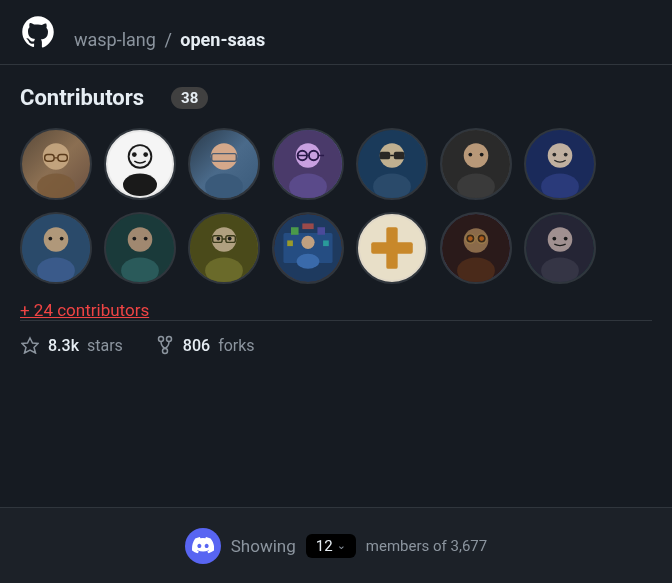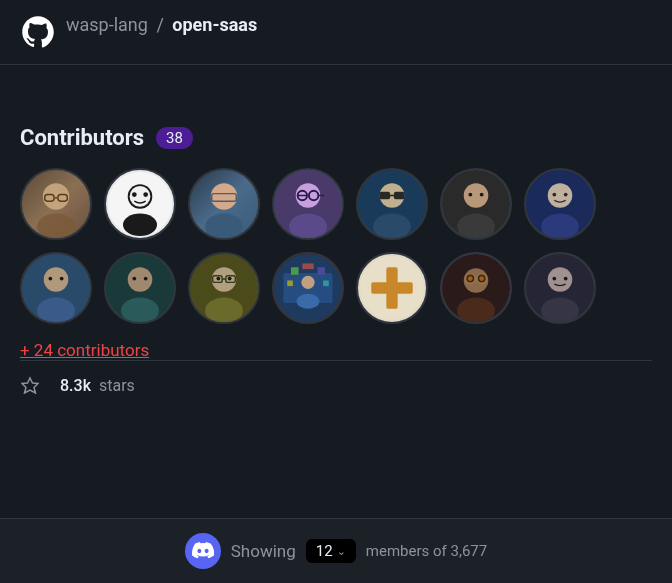--- a/index.html
+++ b/index.html
@@ -8,23 +8,23 @@
       height: 583px;
       background: #161b22;
       font-family: -apple-system, BlinkMacSystemFont, 'Segoe UI', Roboto, sans-serif;
       color: #e6edf3;
       overflow: hidden;
     }
 
     
     .header {
       display: flex;
-      align-items: flex-start;
+      align-items: flex-end;
       padding: 14px 20px;
-      gap: 10px;
+      gap: 18px;
       border-bottom: 1px solid #30363d;
     }
     .github-logo {
       width: 36px;
       height: 36px;
       flex-shrink: 0;
     }
     .repo-name {
       font-size: 18px;
       color: #e6edf3;
@@ -43,36 +43,35 @@
 
     
     .main {
       padding: 20px 20px 0 20px;
     }
 
     
     .contributors-heading {
       display: flex;
       align-items: center;
-      gap: 12px;
+      gap: 27px;
       margin-bottom: 18px;
-      margin-top: 40px;
     }
     .contributors-title {
       font-size: 22px;
       font-weight: 700;
       color: #e6edf3;
     }
     .contributors-count {
-      background: #4c1d95;
+      background: #404040;
       color: #e6edf3;
       border-radius: 20px;
       padding: 2px 10px;
       font-size: 15px;
-      font-weight: 400;
+      font-weight: 700;
     }
 
     
     .avatar-grid {
       display: flex;
       flex-direction: column;
       gap: 12px;
       margin-bottom: 16px;
     }
     .avatar-row {
@@ -135,37 +134,36 @@
     .stat-item {
       display: flex;
       align-items: center;
       gap: 8px;
       font-size: 16px;
       color: #8b949e;
     }
     .stat-item .stat-number {
       color: #e6edf3;
       font-weight: 500;
-      margin-left: 12px;
     }
     .stat-icon {
       width: 20px;
       height: 20px;
       display: inline-flex;
       align-items: center;
       justify-content: center;
     }
 
     
     .bottom-bar {
       position: absolute;
       bottom: 0;
       left: 0;
       right: 0;
-      height: 65px;
+      height: 76px;
       background: #1c2128;
       border-top: 1px solid #30363d;
       display: flex;
       align-items: center;
       justify-content: center;
       gap: 10px;
     }
     .discord-icon {
       width: 36px;
       height: 36px;
@@ -389,20 +387,33 @@
   <div class="stats-row">
     <div class="stat-item">
       <span class="stat-icon">
         <svg width="18" height="18" viewBox="0 0 18 18" fill="none" stroke="#8b949e" stroke-width="1.5">
           <polygon points="9,2 11.5,7 17,7.5 13,11.5 14.5,17 9,14 3.5,17 5,11.5 1,7.5 6.5,7"></polygon>
         </svg>
       </span>
       <span class="stat-number">8.3k</span>
       <span>stars</span>
     </div>
+    <div class="stat-item">
+      <span class="stat-icon">
+        <svg width="18" height="20" viewBox="0 0 18 20" fill="none" stroke="#8b949e" stroke-width="1.5">
+          <circle cx="5" cy="4" r="2.5"></circle>
+          <circle cx="13" cy="4" r="2.5"></circle>
+          <circle cx="9" cy="16" r="2.5"></circle>
+          <path d="M5 6.5 Q5 11 9 13.5"></path>
+          <path d="M13 6.5 Q13 11 9 13.5"></path>
+        </svg>
+      </span>
+      <span class="stat-number">806</span>
+      <span>forks</span>
+    </div>
   </div>
 
 </div>
 
 <div class="bottom-bar">
   <div class="discord-icon">
     <svg width="22" height="18" viewBox="0 0 22 18" fill="white">
       <path d="M18.59 1.58A18.27 18.27 0 0014 0c-.2.35-.42.82-.58 1.2a16.97 16.97 0 00-5.02 0C8.24.82 8.01.35 7.8 0A18.2 18.2 0 003.2 1.58C.46 5.65-.28 9.62.09 13.53a18.38 18.38 0 005.59 2.83 13.74 13.74 0 001.19-1.93 11.99 11.99 0 01-1.87-.9c.16-.11.31-.23.46-.35a13.1 13.1 0 0011.28 0c.15.12.3.24.46.35a12 12 0 01-1.88.91c.34.67.73 1.32 1.19 1.92a18.32 18.32 0 005.6-2.83c.46-4.57-.79-8.5-3.51-11.95zM7.35 11.09c-1.08 0-1.97-.99-1.97-2.2s.87-2.2 1.97-2.2c1.1 0 1.98.99 1.97 2.2 0 1.21-.87 2.2-1.97 2.2zm7.3 0c-1.09 0-1.97-.99-1.97-2.2s.86-2.2 1.97-2.2c1.1 0 1.97.99 1.97 2.2 0 1.21-.87 2.2-1.97 2.2z"></path>
     </svg>
   </div>

